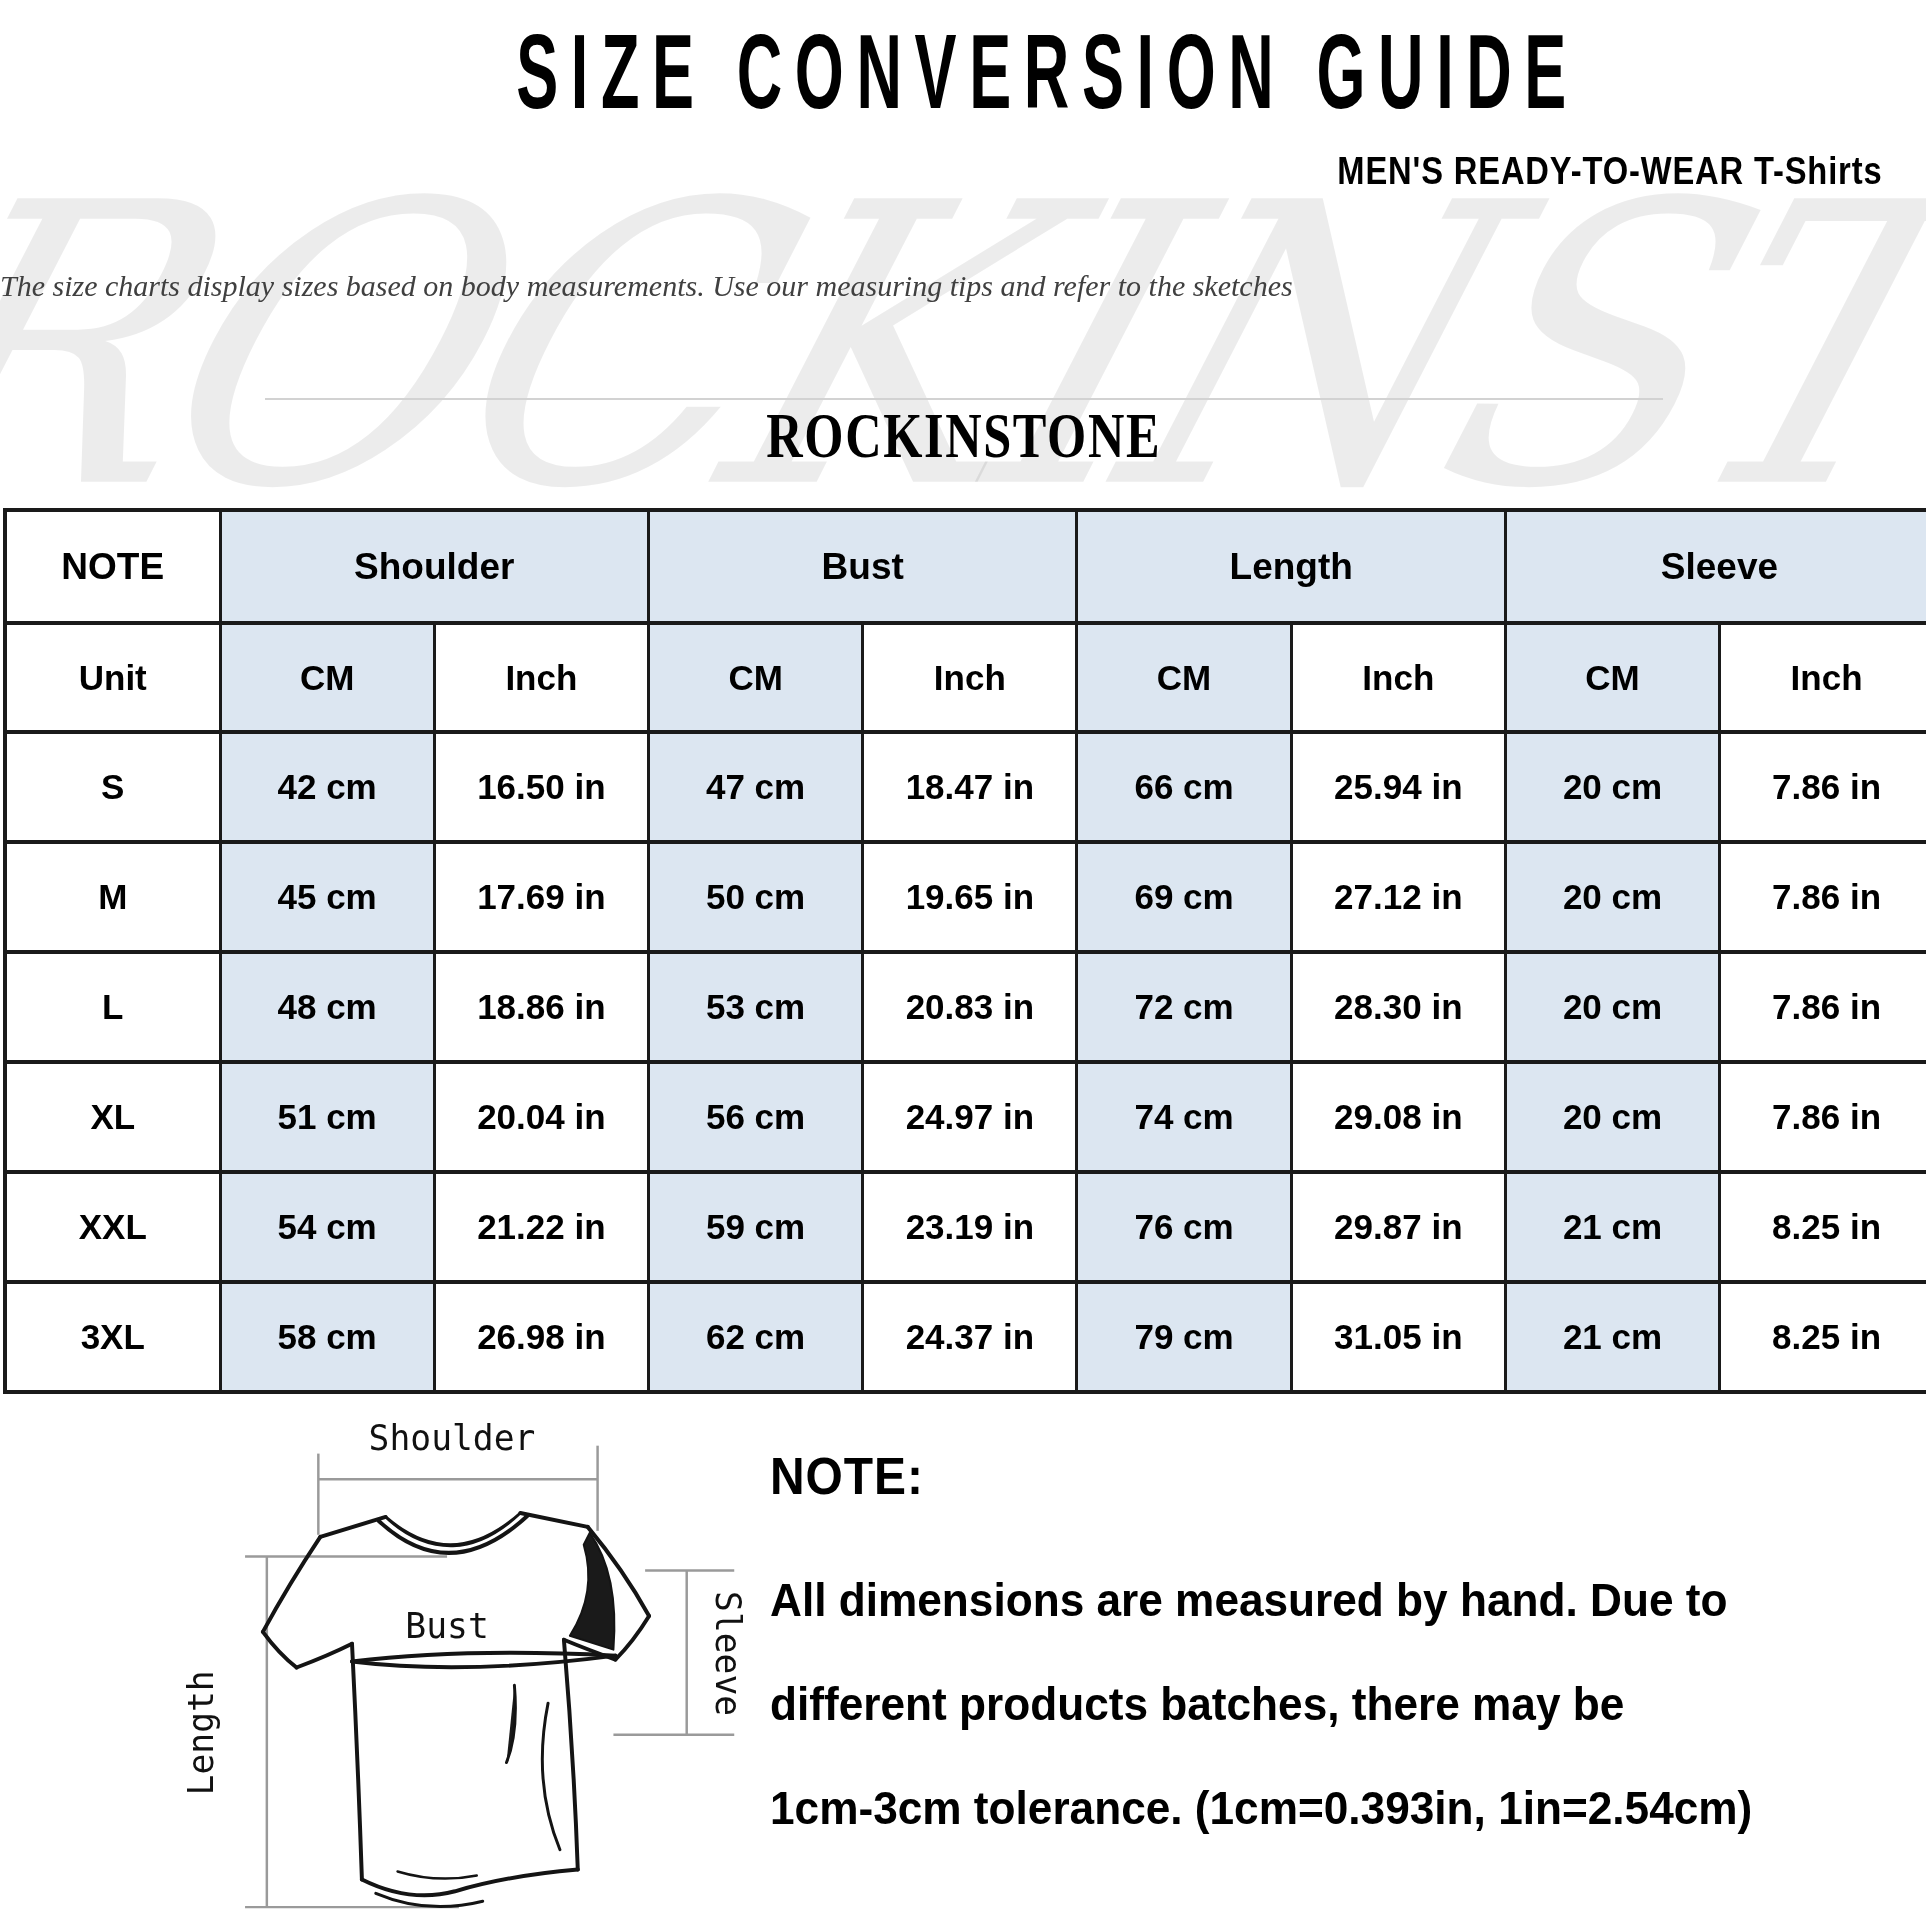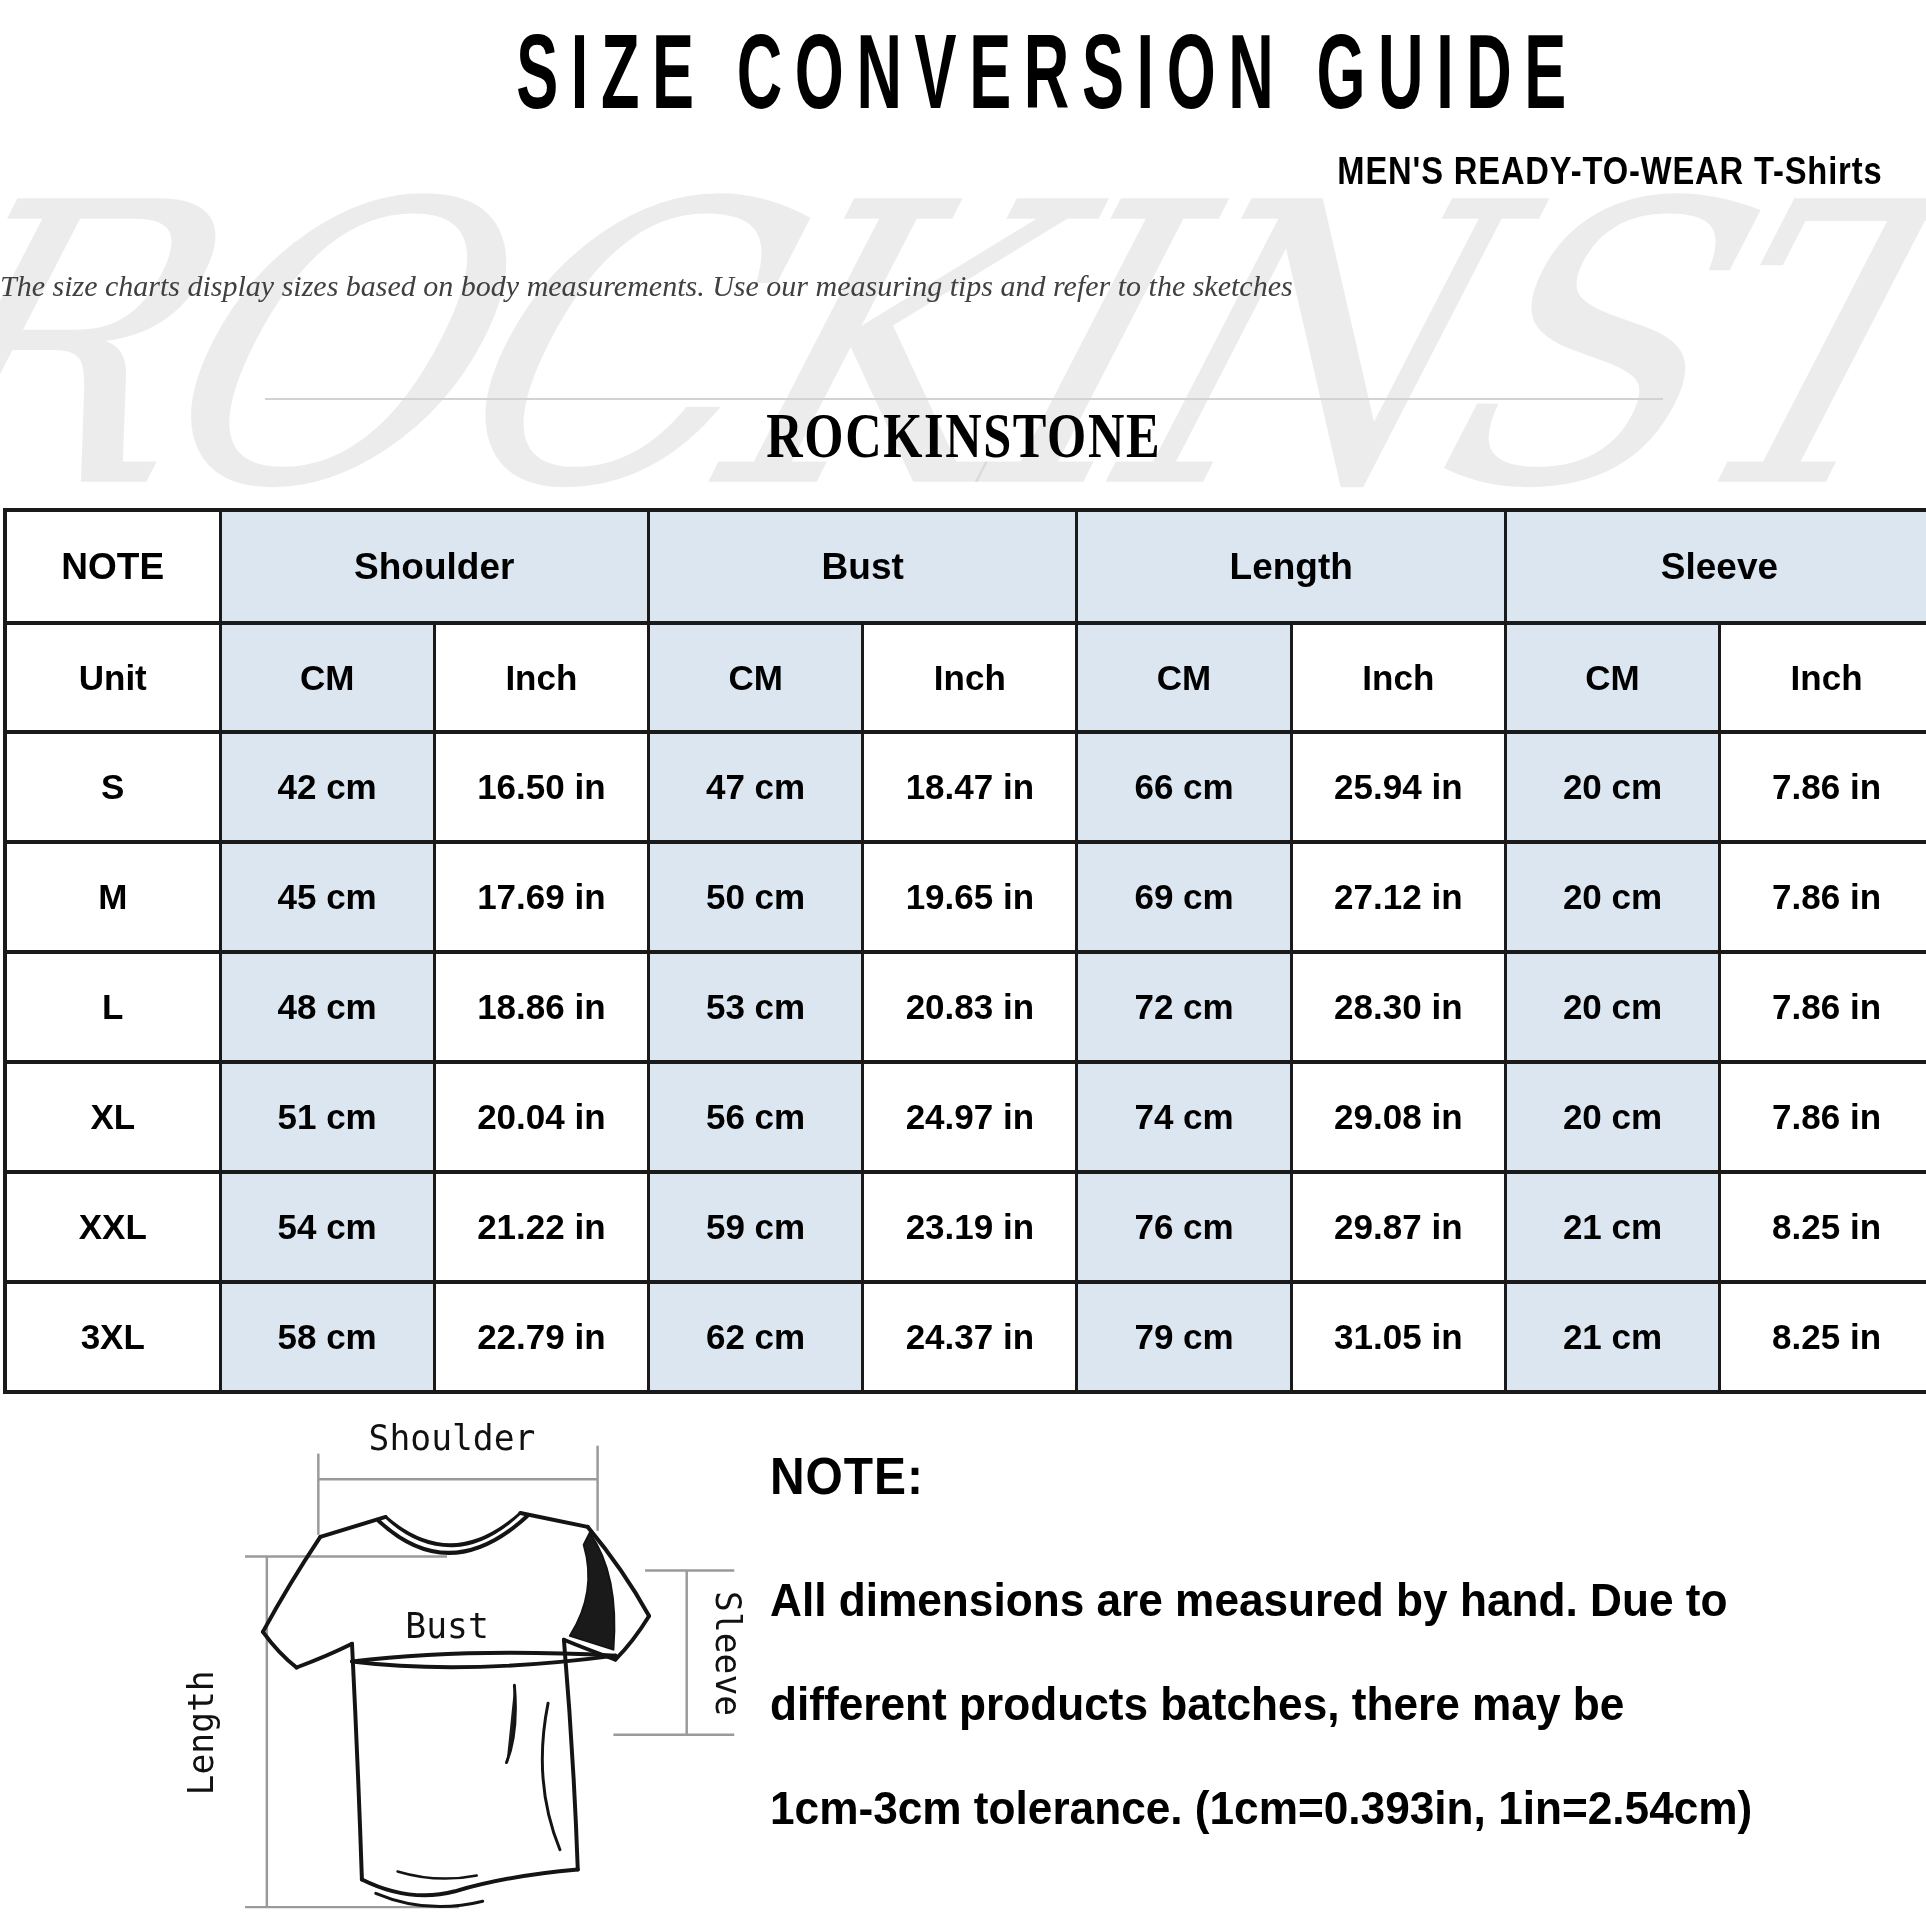--- a/index.html
+++ b/index.html
@@ -205,21 +205,21 @@
     <td class="val">23.19 in</td>
     <td class="val shade">76 cm</td>
     <td class="val">29.87 in</td>
     <td class="val shade">21 cm</td>
     <td class="val">8.25 in</td>
   </tr>
 
   <tr class="data-row">
     <td class="size-label">3XL</td>
     <td class="val shade">58 cm</td>
-    <td class="val">22.79 in</td>
+    <td class="val">26.98 in</td>
     <td class="val shade">62 cm</td>
     <td class="val">24.37 in</td>
     <td class="val shade">79 cm</td>
     <td class="val">31.05 in</td>
     <td class="val shade">21 cm</td>
     <td class="val">8.25 in</td>
   </tr>
 </tbody>
   </table>
 

